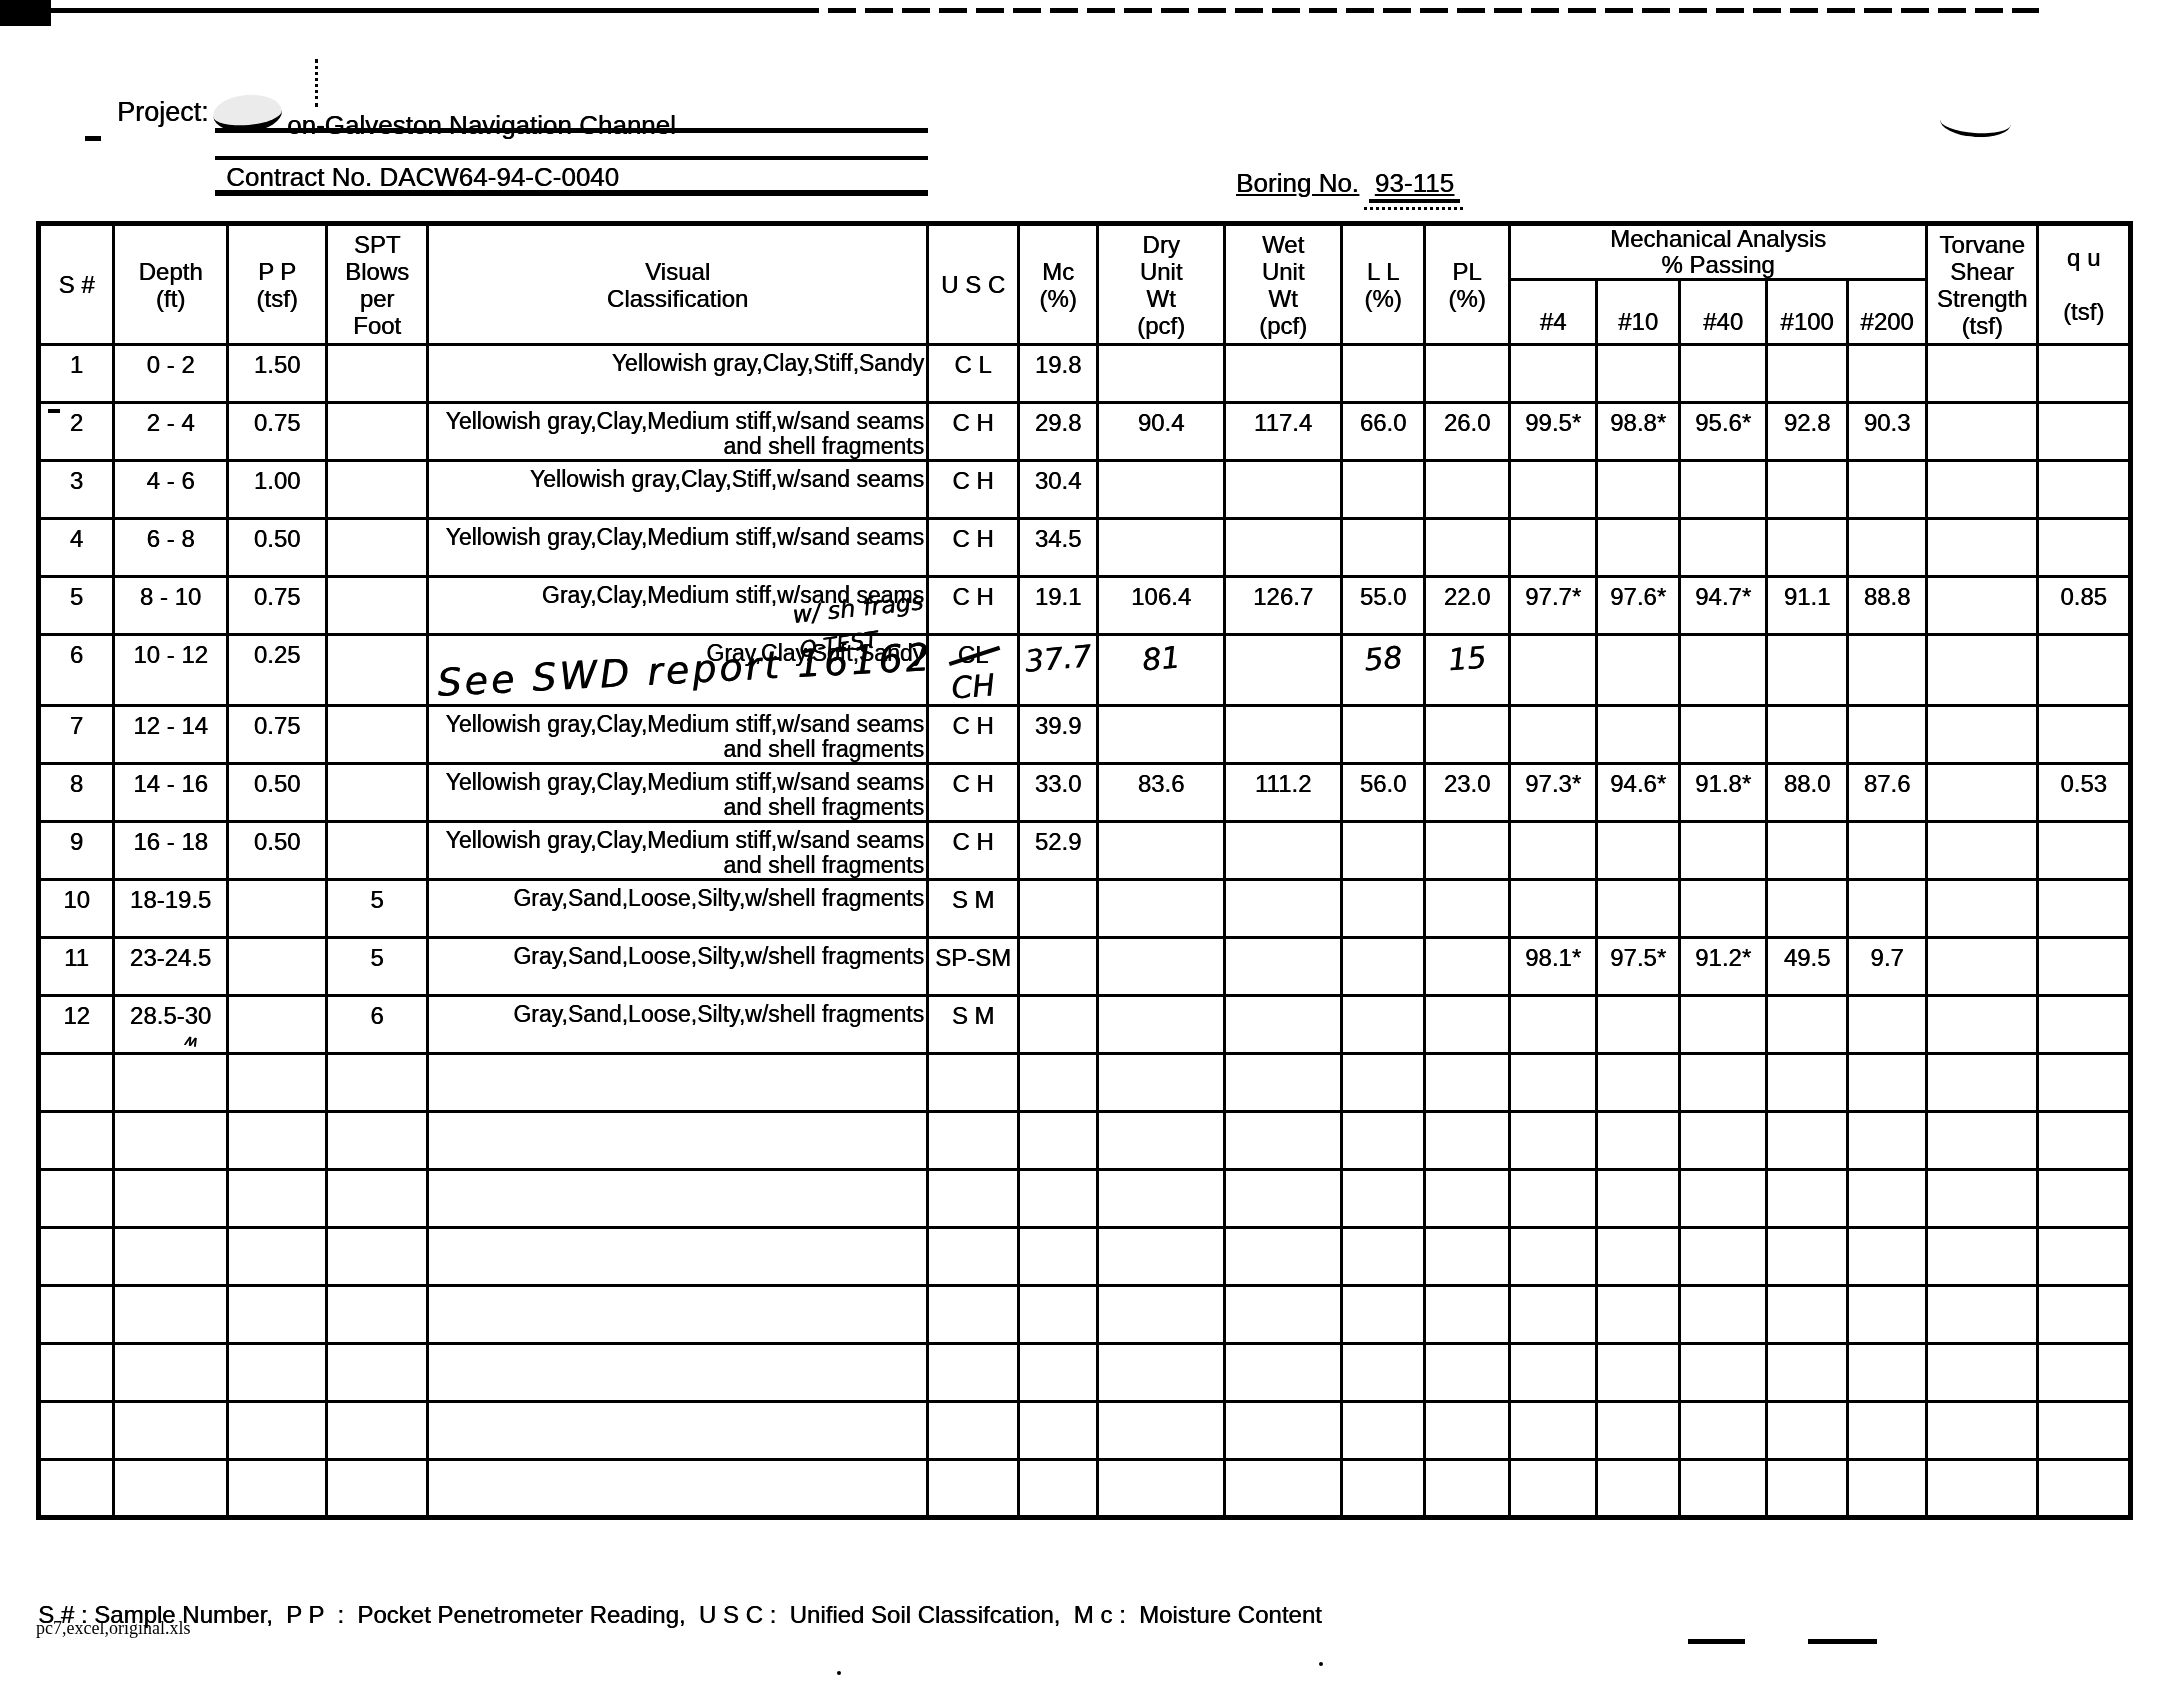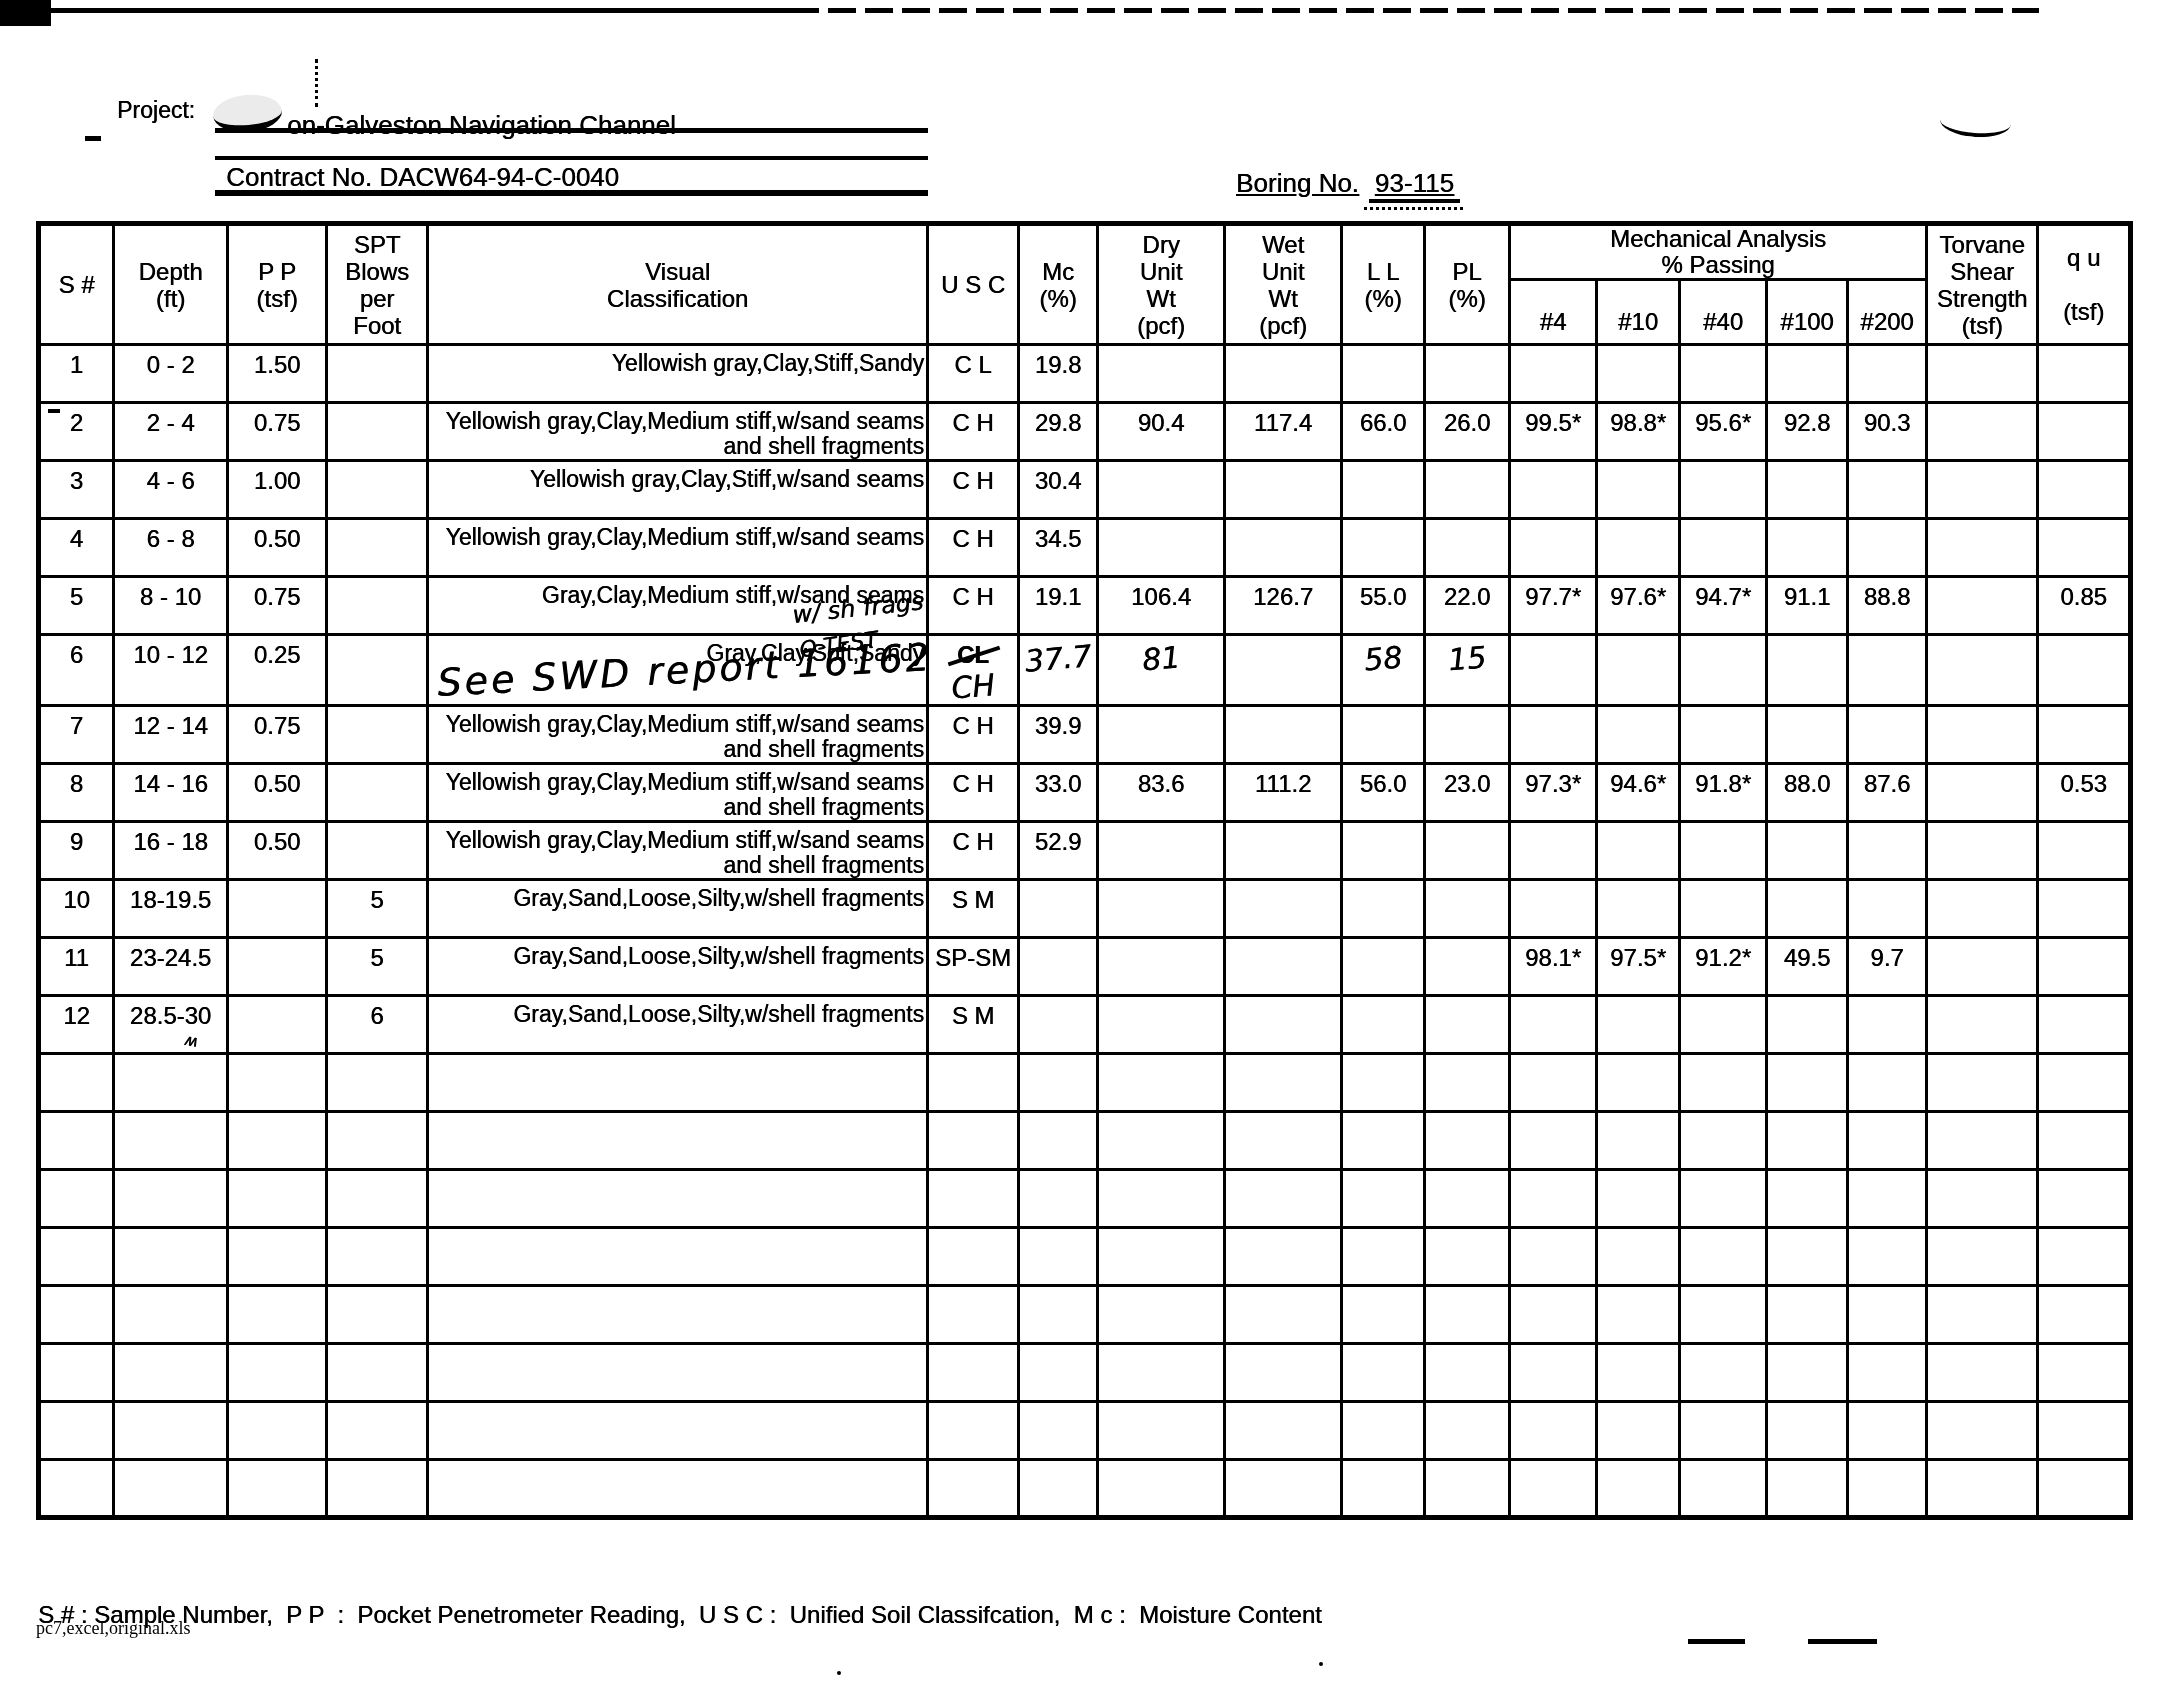--- a/index.html
+++ b/index.html
@@ -20,21 +20,21 @@
   .dash-b{left:48px;top:409px;width:12px;height:4px;background:#000;}
   .dot-a{left:837px;top:1671px;width:4px;height:4px;background:#000;border-radius:50%;}
   .dot-b{left:1319px;top:1662px;width:4px;height:4px;background:#000;border-radius:50%;}
   .dotted-vert{left:315px;top:59px;width:0;height:48px;border-left:3px dotted #000;}
   .blank-rule-1{left:1688px;top:1639px;width:57px;height:5px;background:#000;}
   .blank-rule-2{left:1808px;top:1639px;width:69px;height:5px;background:#000;}
   .squiggle-tr{left:1940px;top:107px;width:71px;height:26px;border-bottom:4px solid #000;
     border-radius:0 0 55% 55%;transform:rotate(4deg);}
 
   
-  .project-label{left:117px;top:97px;font-size:23px;}
+  .project-label{left:117px;top:97px;font-size:27px;}
   .proj-smudge{left:213px;top:95px;width:69px;height:30px;border-radius:50%;
     border-bottom:7px solid #000;background:rgba(0,0,0,0.08);transform:rotate(-5deg);}
   .project-value{left:287px;top:98px;font-size:26px;margin-top:12px;}
   .rule-proj{left:215px;top:128px;width:713px;height:5px;background:#000;}
   .rule-contract-top{left:215px;top:156px;width:713px;height:4px;background:#000;}
   .contract-text{left:226px;top:162px;font-size:26px;}
   .rule-contract-bot{left:215px;top:190px;width:713px;height:6px;background:#000;}
   .doc-title{left:1038px;top:103px;font-size:27px;font-weight:bold;white-space:nowrap;}
   .title-smudge{display:inline-block;width:53px;height:20px;border-bottom:5px solid #000;
     border-radius:0 0 50% 50%;transform:translateY(6px);margin:0 4px;}
@@ -51,21 +51,21 @@
   tbody tr{height:58px;}
   th{font-size:24px;font-weight:normal;line-height:27px;white-space:pre-line;
      vertical-align:middle;text-align:center;padding:0;}
   th.sieve{vertical-align:bottom;padding-bottom:8px;}
   th.mech-head{line-height:26px;}
   td{font-size:24px;text-align:center;vertical-align:top;padding:5px 2px 0 2px;overflow:visible;}
   td.col-visual{text-align:right;font-size:23px;line-height:25px;padding-left:8px;position:relative;}
   td.col-usc{position:relative;}
   .typed{display:block;}
   td.col-visual .typed{display:inline-block;width:100%;}
-  .struck{position:relative;display:inline-block !important;width:auto !important;padding:0 4px;font-weight:bold;}
+  .struck{position:relative;display:inline-block !important;width:auto !important;padding:0 4px;}
   .struck::after{content:"";position:absolute;left:-6px;right:-8px;top:46%;height:4px;
     background:#000;transform:rotate(-18deg);}
   
   .hw{font-family:"DejaVu Sans", sans-serif;font-style:italic;display:block;}
   .hw-plain{font-size:30px;transform:rotate(-5deg);margin-top:0;}
   .hw-center{font-size:24px;transform:rotate(-6deg);margin-left:168px;margin-top:-2px;}
   .hw-right{position:absolute;right:48px;top:-4px;font-size:22px;transform:rotate(-8deg);z-index:2;}
   .hw-below{position:absolute;left:8px;top:22px;font-size:38px;letter-spacing:3px;
     transform:rotate(-3deg);white-space:nowrap;z-index:2;}
   .hw-mark{font-size:16px;transform:rotate(10deg);margin-left:42px;margin-top:1px;}

